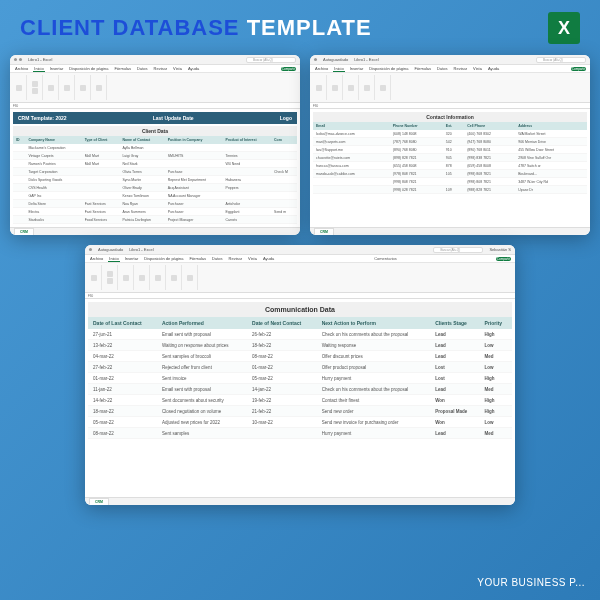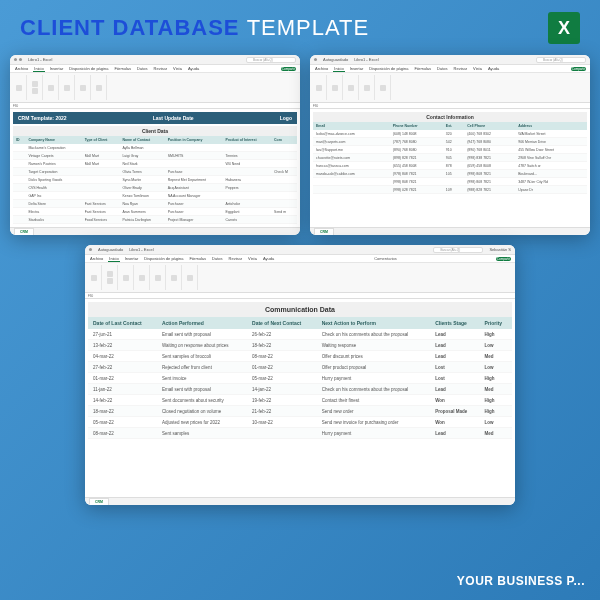--- a/index.html
+++ b/index.html
@@ -1,19 +1,19 @@
 <!DOCTYPE html>
 <html><head>
 <meta charset="utf-8">
 <style>
 *{margin:0;padding:0;box-sizing:border-box;font-family:Segoe UI,Arial,sans-serif}
 body{width:600px;height:600px;background:linear-gradient(135deg,#4a9bd6 0%,#2d7bb8 100%);position:relative;overflow:hidden}
 .title{position:absolute;top:15px;left:20px;font-size:22px;font-weight:700;letter-spacing:1px}
 .title .t1{color:#1d4ed8}
-.title .t2{color:#fff;font-weight:400}
+.title .t2{color:#fff;font-weight:700}
 .excel-logo{position:absolute;top:12px;right:20px;width:32px;height:32px;background:#107c41;border-radius:3px;display:flex;align-items:center;justify-content:center;color:#fff;font-weight:700;font-size:18px}
 .window{position:absolute;background:#fff;border-radius:6px;box-shadow:0 4px 20px rgba(0,0,0,0.3);overflow:hidden;font-size:4px}
 .w1{top:55px;left:10px;width:290px;height:180px}
 .w2{top:55px;right:10px;width:280px;height:180px}
 .w3{top:245px;left:85px;width:430px;height:260px}
 .titlebar{height:10px;background:#f3f3f3;display:flex;align-items:center;padding:0 4px;border-bottom:1px solid #e0e0e0;gap:2px}
 .tb-dot{width:3px;height:3px;border-radius:50%;background:#999}
 .tb-title{font-size:4px;color:#555;margin-left:4px}
 .tb-search{margin-left:auto;background:#fff;border:1px solid #ddd;border-radius:2px;padding:0 6px;font-size:3px;color:#999;width:50px}
 .menubar{height:8px;background:#fff;display:flex;gap:4px;padding:0 4px;align-items:center;font-size:4px;color:#444;border-bottom:1px solid #e5e5e5}
@@ -35,21 +35,21 @@
 .data-table tr:nth-child(even) td{background:#fafcfc}
 .priority-high{color:#d9534f;font-weight:600}
 .priority-med{color:#f0ad4e;font-weight:600}
 .priority-low{color:#5cb85c;font-weight:600}
 .stage-lead{color:#5bc0de;font-weight:600}
 .stage-won{color:#5cb85c;font-weight:600}
 .stage-prop{color:#f0ad4e;font-weight:600}
 .stage-lost{color:#d9534f;font-weight:600}
 .sheet-tabs{position:absolute;bottom:0;left:0;right:0;height:8px;background:#f3f3f3;display:flex;align-items:center;padding:0 4px;border-top:1px solid #ddd;gap:2px}
 .sheet-tab{background:#fff;padding:1px 5px;font-size:3.5px;color:#107c41;border:1px solid #ddd;border-bottom:0;font-weight:600}
-.footer-brand{position:absolute;bottom:12px;right:15px;color:#fff;font-size:12px;font-weight:700;letter-spacing:0.5px}
+.footer-brand{position:absolute;bottom:12px;right:15px;color:#fff;font-size:10px;font-weight:400;letter-spacing:0.5px}
 .w3 .data-table{font-size:5px}
 .w3 .section-title{font-size:7px;padding:4px}
 .w3 .data-table th{padding:3px 5px;font-size:5px}
 .w3 .data-table td{padding:2.5px 5px;font-size:4.5px}
 </style>
 </head>
 <body>
 
 <div class="title">
   <span class="t1">CLIENT DATABASE</span>

